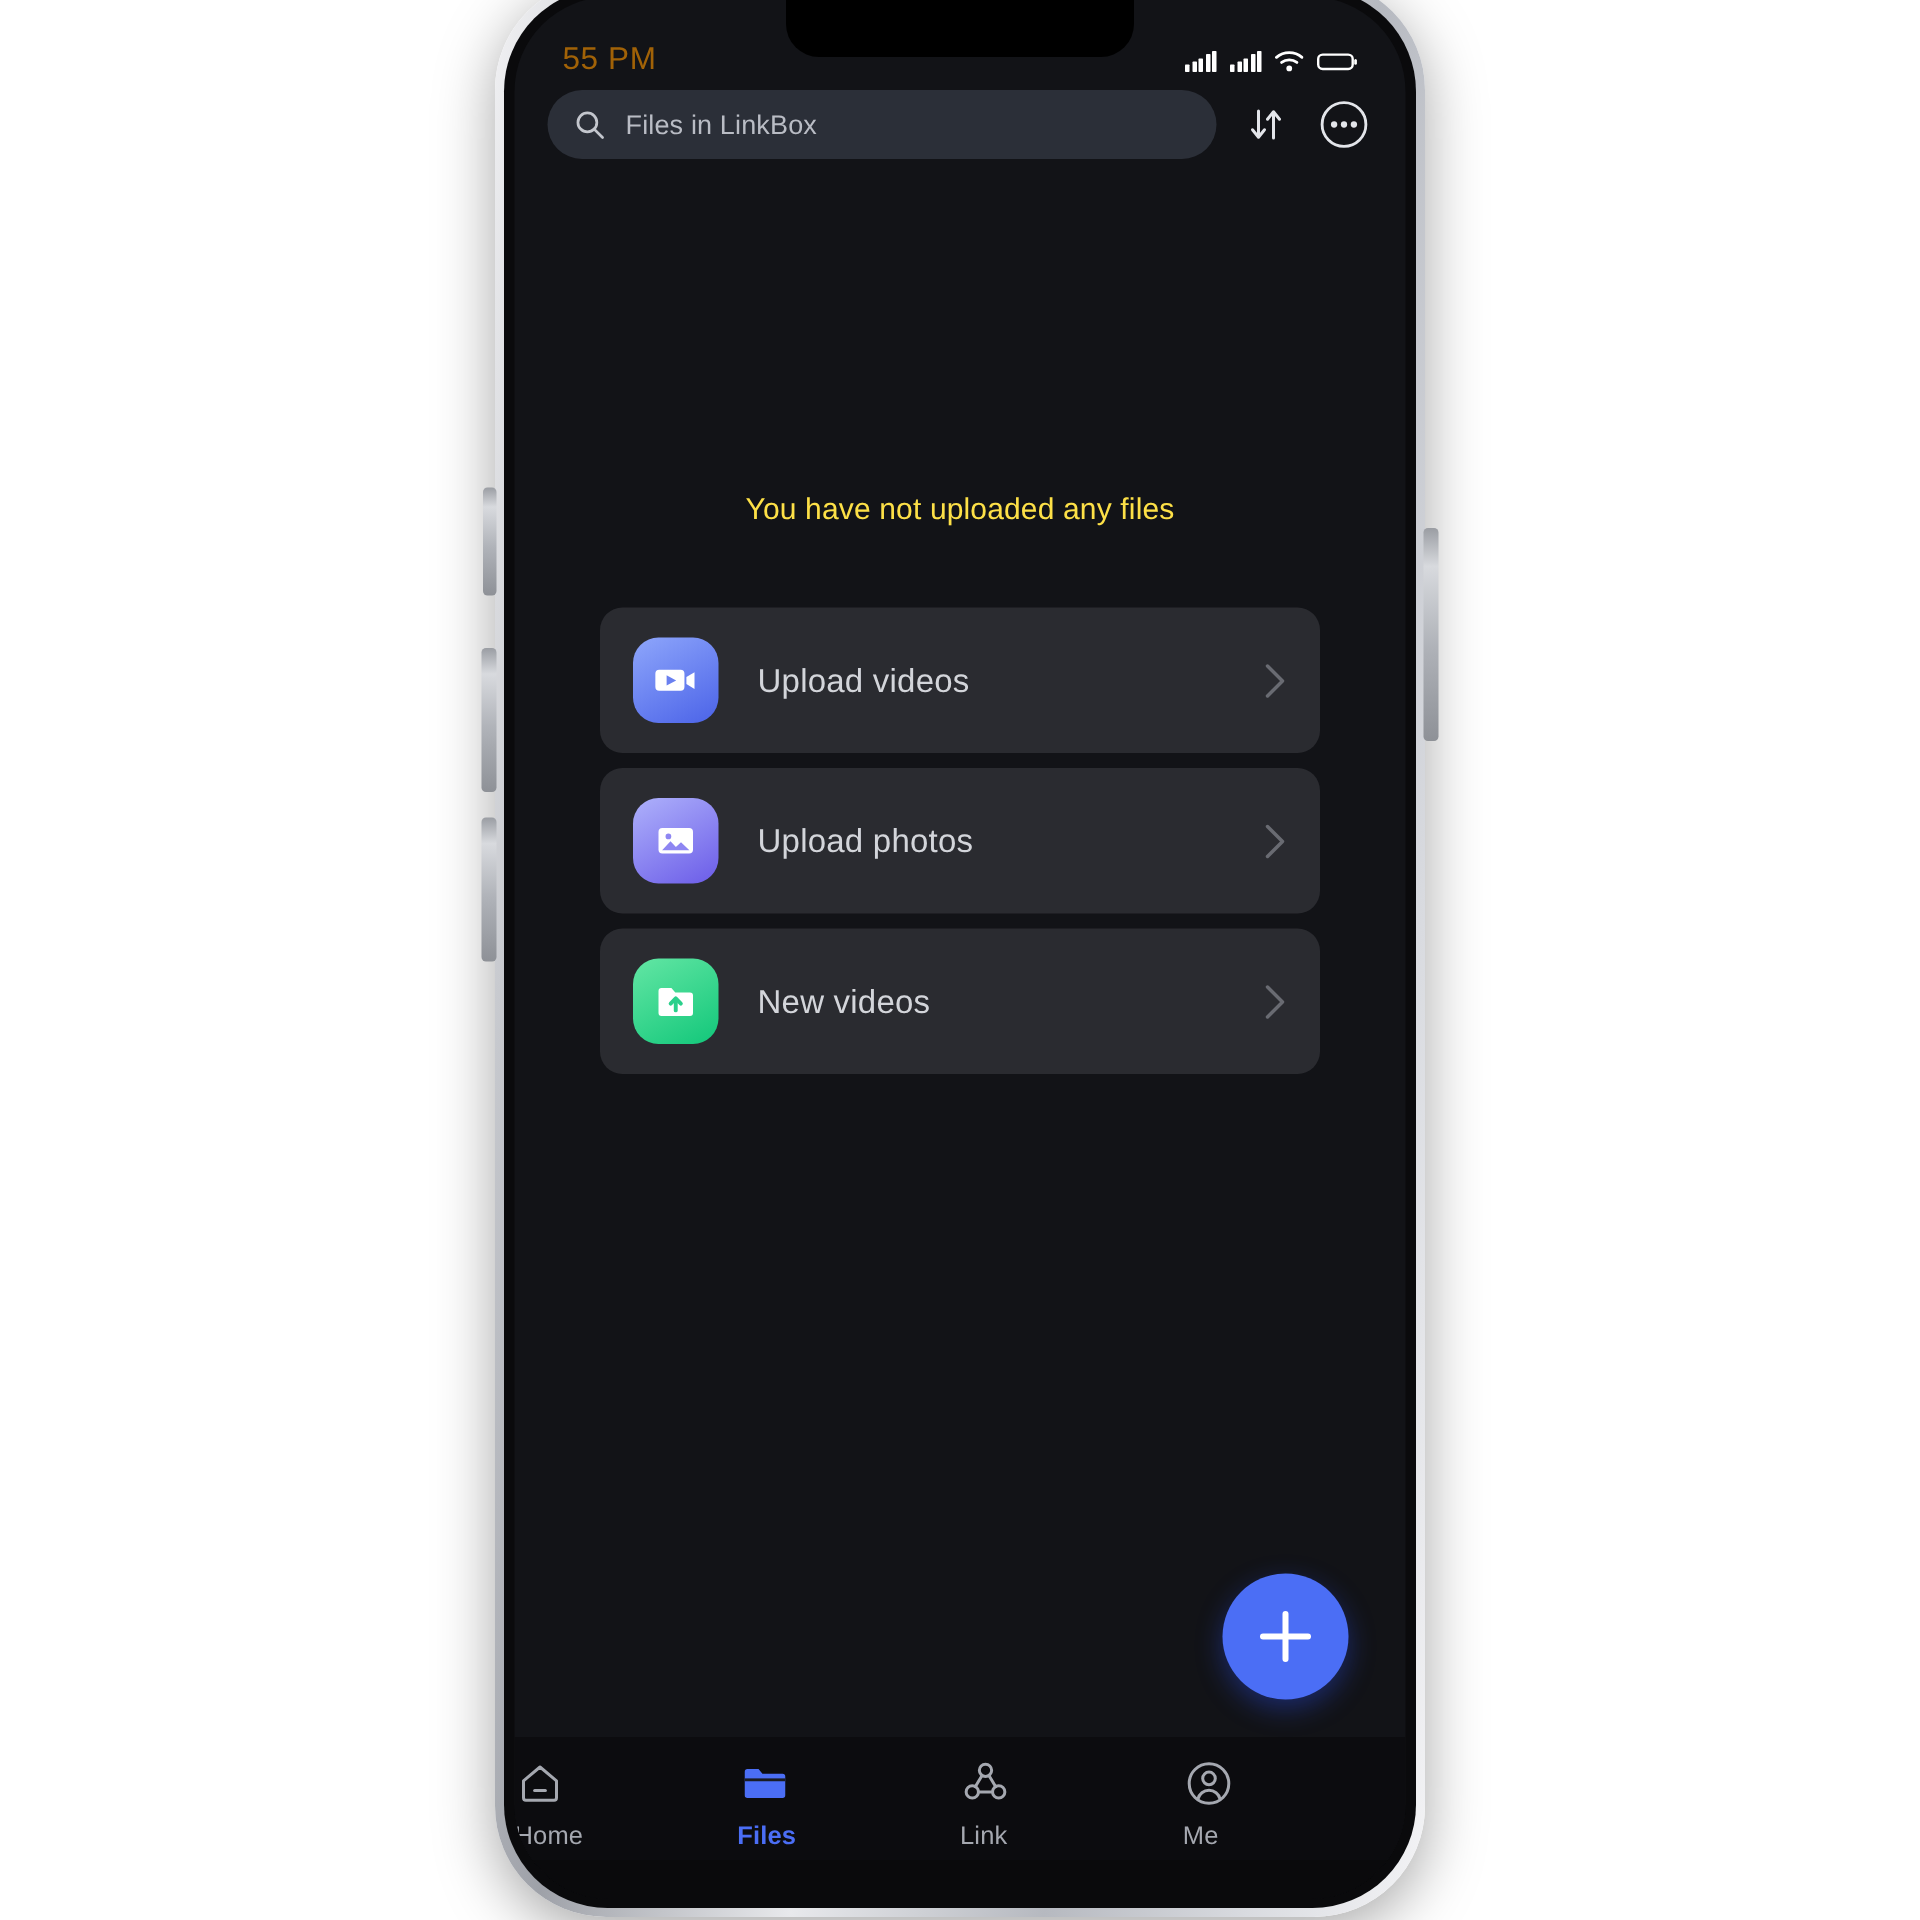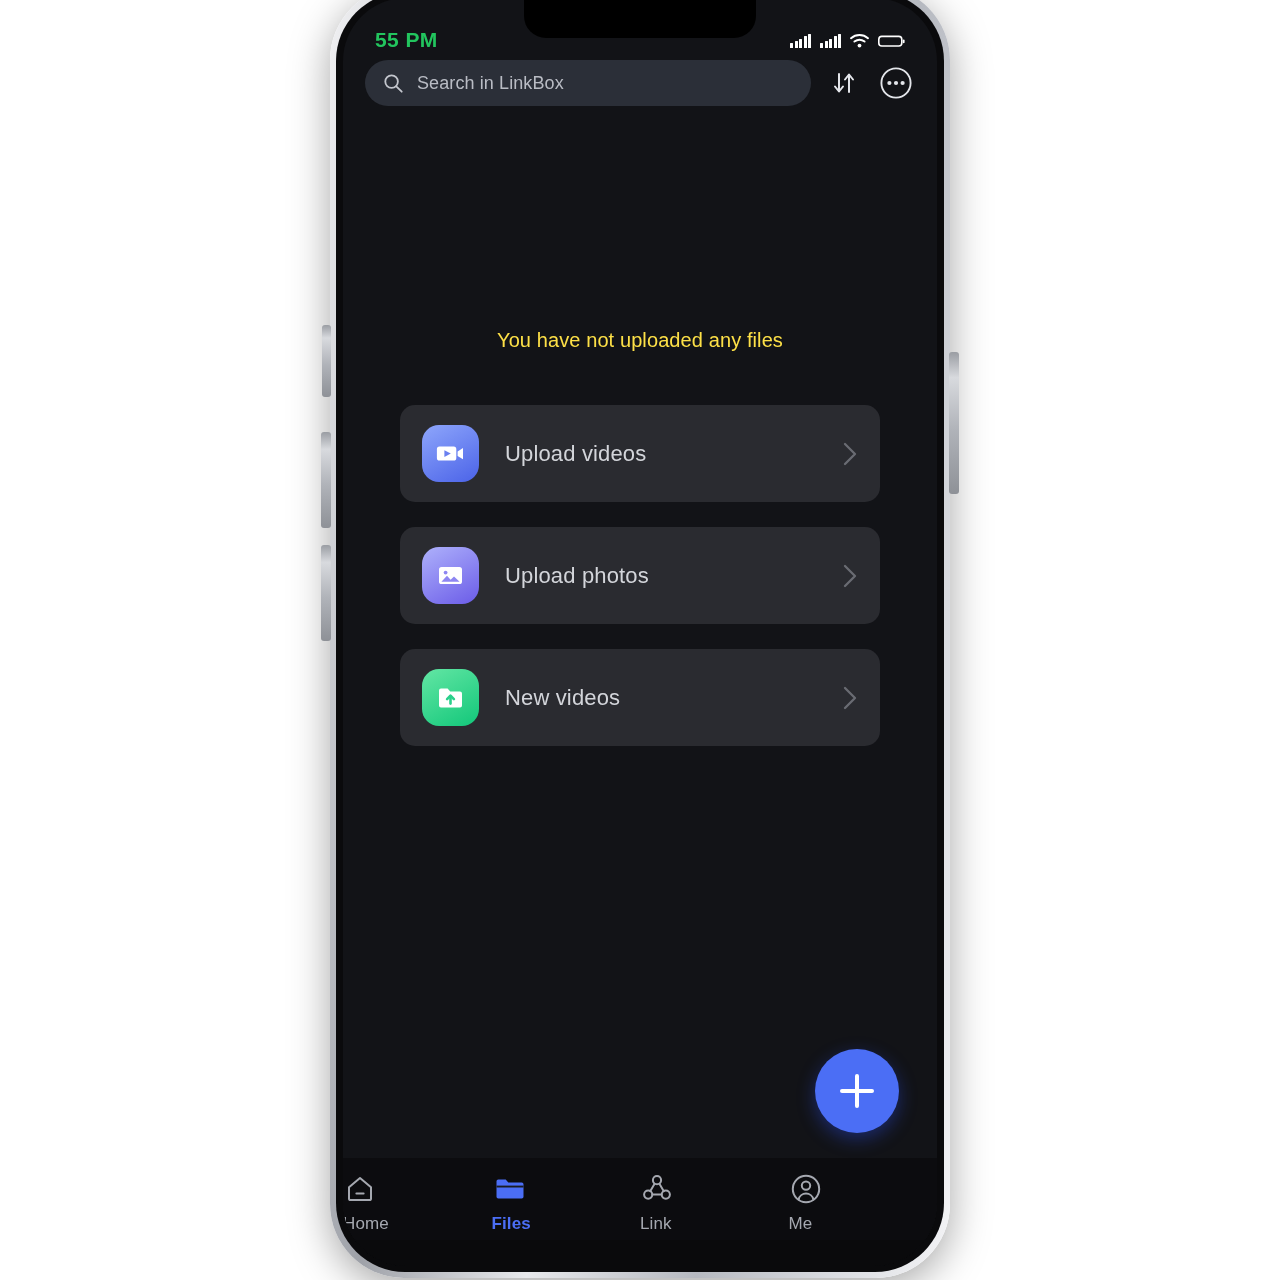--- a/index.html
+++ b/index.html
@@ -51,23 +51,23 @@
   
   .statusbar {
     position:absolute; left:0; top:0;
     width:594px; height:54px;
     display:flex; align-items:flex-end;
     justify-content:space-between;
     padding:0 32px 6px 32px;
     color:#ffffff;
   }
   .status-time {
-    font-size:21px; font-weight:700;
+    font-size:21px; font-weight:400;
     letter-spacing:.4px;
-    color:#22c55e;
+    color:#a16207;
     transform:translateY(6px);
   }
   .status-right { display:flex; align-items:flex-end; gap:9px; transform:translateY(2px); }
   .sig { display:flex; align-items:flex-end; gap:1.5px; height:15px; }
   .sig i { display:block; width:3px; background:#fff; border-radius:.5px; }
   .sig i:nth-child(1){height:5px;}
   .sig i:nth-child(2){height:7px;}
   .sig i:nth-child(3){height:9px;}
   .sig i:nth-child(4){height:12px;}
   .sig i:nth-child(5){height:14px;}
@@ -110,21 +110,21 @@
     position:absolute; top:331px; left:0;
     width:594px; text-align:center;
     font-size:20px; color:#fde047;
     letter-spacing:.1px;
   }
 
   .card-list {
     position:absolute; left:0; top:407px;
     width:594px;
     padding:0 57px;
-    display:flex; flex-direction:column; gap:25px;justify-content:space-between;
+    display:flex; flex-direction:column; gap:10px;justify-content:space-between;
   }
   .card {
     height:97px;
     background:#2a2b30;
     border-radius:15px;
     display:flex; align-items:center;
     padding:0 22px; gap:26px;
   }
   .card-icon {
     width:57px; height:57px; flex:none;
@@ -221,21 +221,21 @@
       </div>
     </div>
     <div class="notch"></div>
 
     <div class="header">
       <div class="searchbar">
         <svg class="search-icon" viewBox="0 0 22 22">
           <circle cx="9" cy="9" r="6.6" stroke="#c3c6cd" stroke-width="1.9" fill="none"></circle>
           <line x1="13.9" y1="13.9" x2="19.6" y2="19.6" stroke="#c3c6cd" stroke-width="1.9" stroke-linecap="round"></line>
         </svg>
-        <span class="search-text">Search in LinkBox</span>
+        <span class="search-text">Files in LinkBox</span>
       </div>
 
       <div class="hdr-icon-btn">
         <svg width="30" height="30" viewBox="0 0 30 30">
           <line x1="10" y1="6" x2="10" y2="23" stroke="#e3e5ea" stroke-width="2" stroke-linecap="round"></line>
           <polyline points="6,18.5 10,23.5 14,18.5" stroke="#e3e5ea" stroke-width="2" fill="none" stroke-linecap="round" stroke-linejoin="round"></polyline>
           <line x1="20" y1="24" x2="20" y2="7" stroke="#e3e5ea" stroke-width="2" stroke-linecap="round"></line>
           <polyline points="16,11.5 20,6.5 24,11.5" stroke="#e3e5ea" stroke-width="2" fill="none" stroke-linecap="round" stroke-linejoin="round"></polyline>
         </svg>
       </div>

